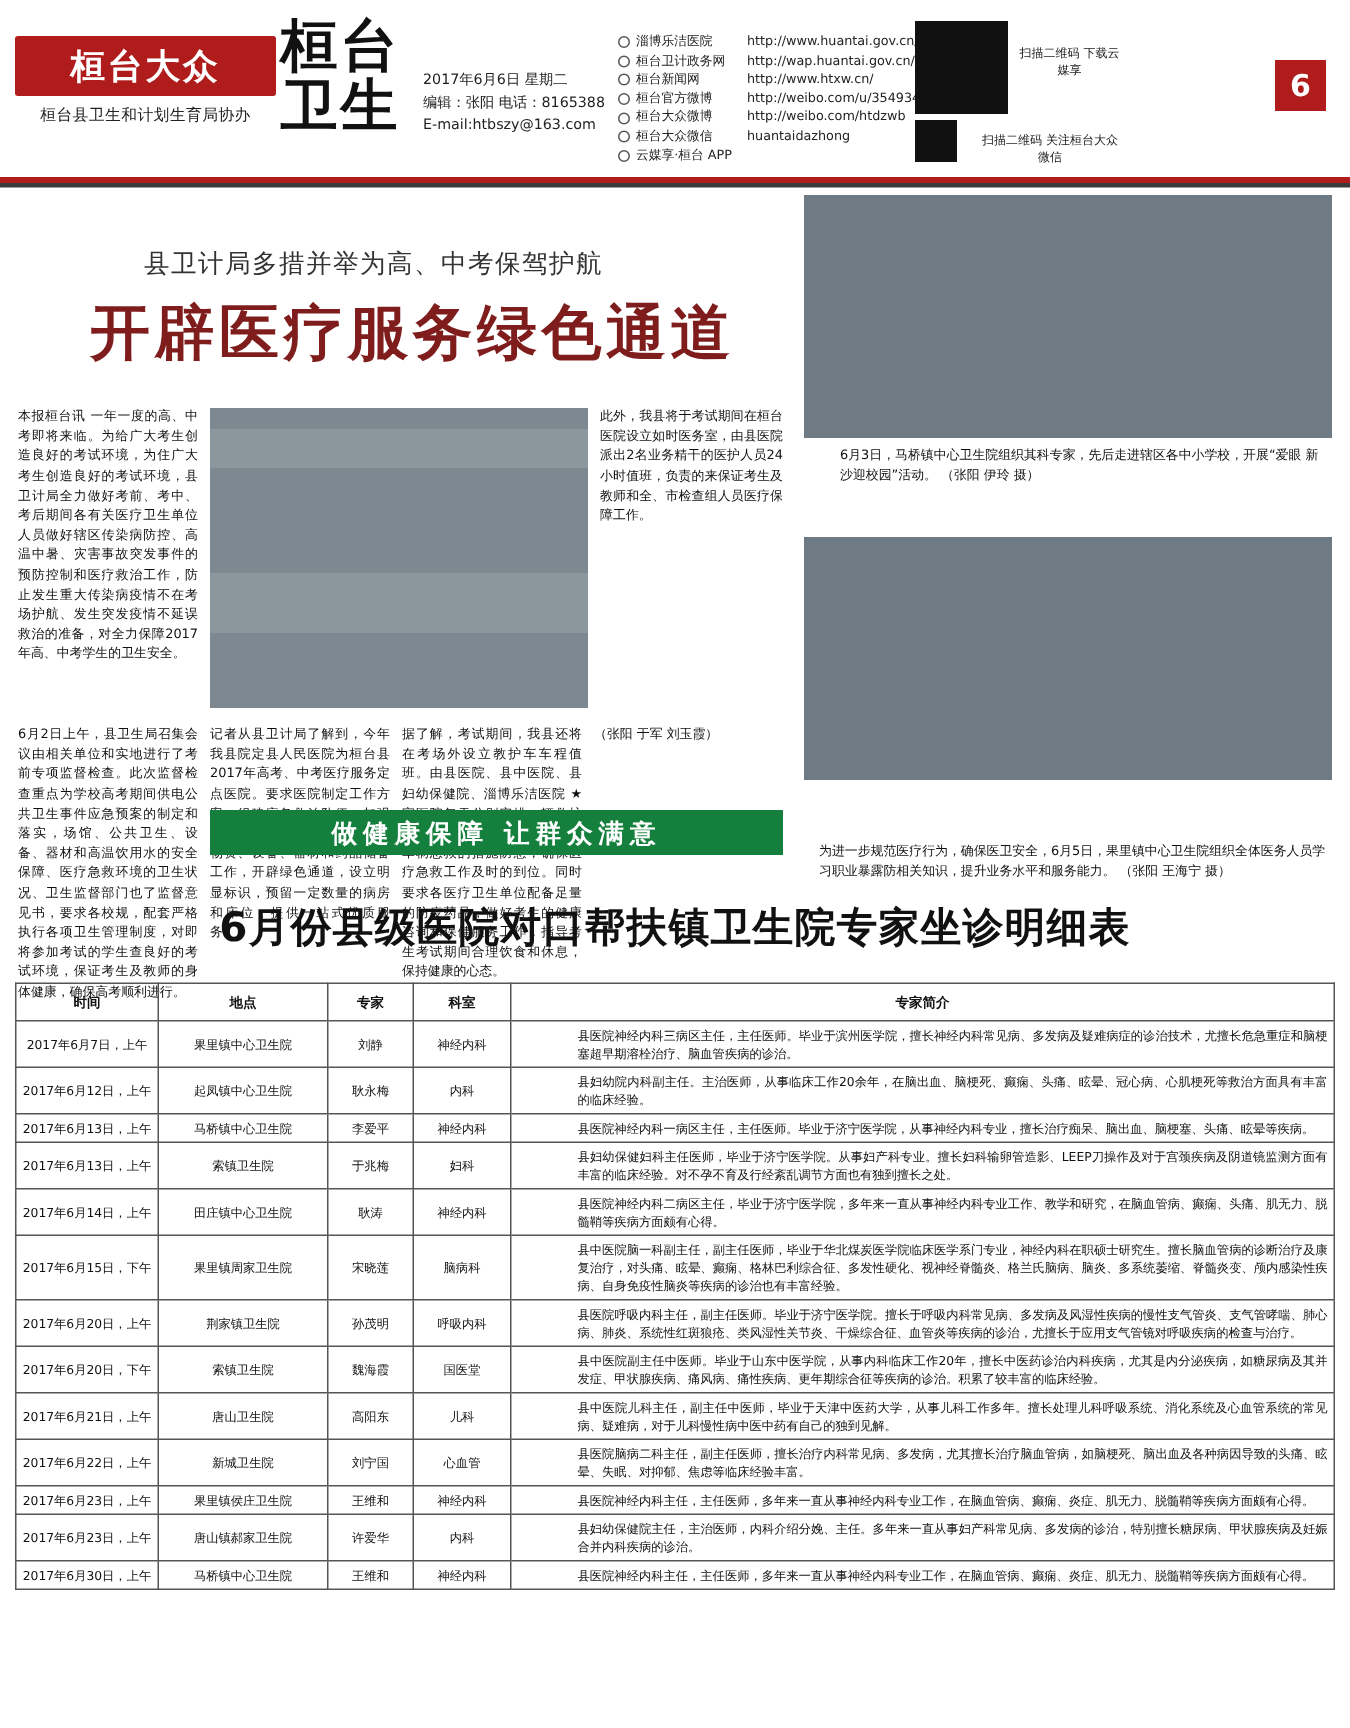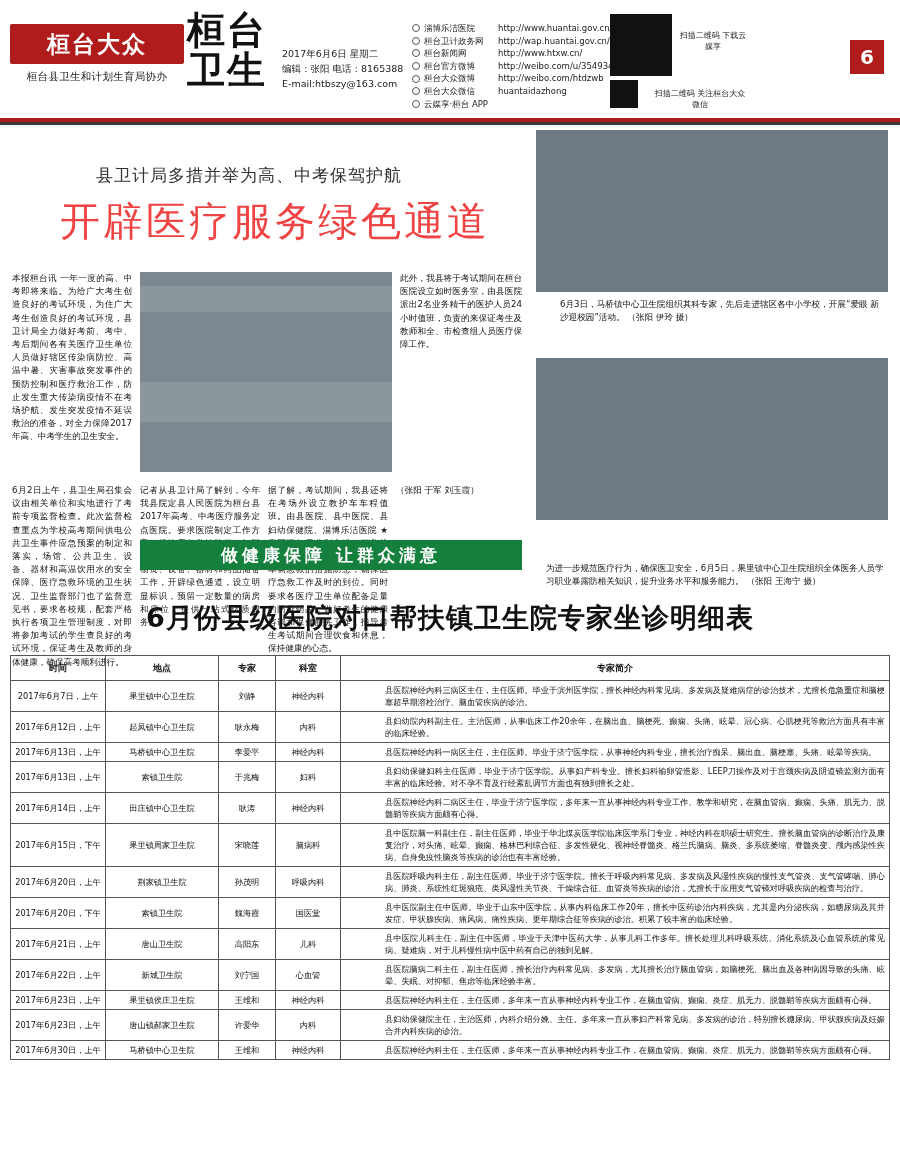--- a/index.html
+++ b/index.html
@@ -48,21 +48,21 @@
   }
   .rule-red{position:absolute;left:0;top:118px;width:900px;height:4px;background:#b01c1c;}
   .rule-dark{position:absolute;left:0;top:122px;width:900px;height:3px;background:#3a3a3a;}
 
   
   .head-area{position:absolute;left:0;top:128px;width:900px;height:140px;}
   .kicker{
     position:absolute;left:96px;top:36px;font-size:17px;color:#333;letter-spacing:1px;
   }
   .headline{
-    position:absolute;left:60px;top:66px;font-size:40px;font-weight:normal;letter-spacing:3px;color:#ef4444;
+    position:absolute;left:60px;top:66px;font-size:40px;font-weight:bold;letter-spacing:3px;color:#7f1d1d;
   }
 
   
   .cols{position:absolute;left:12px;top:272px;width:510px;}
   .col{
     font-size:8.6px;line-height:13.2px;color:#111;text-align:justify;
     font-family:"DejaVu Sans","Liberation Sans",sans-serif;
   }
   .col.c1{position:absolute;left:0;top:0;width:120px;}
   .col.c2{position:absolute;left:388px;top:0;width:122px;}

